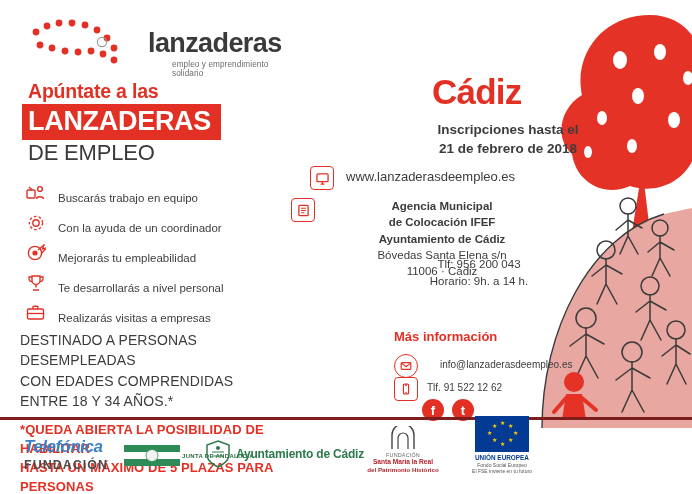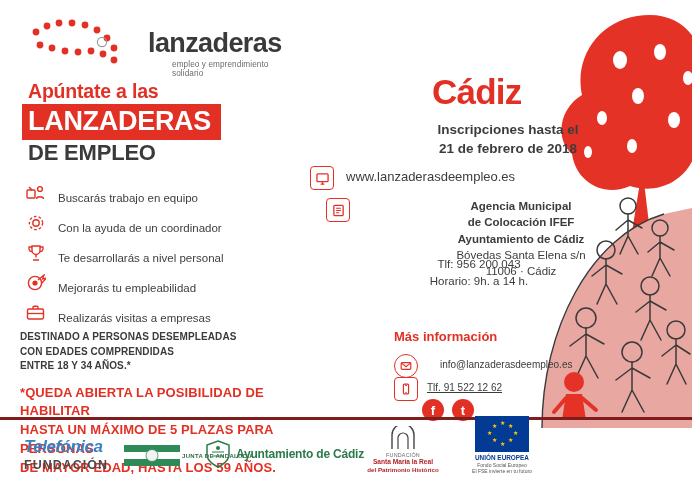--- a/index.html
+++ b/index.html
@@ -73,21 +73,21 @@
     font-weight: bold;
     padding: 3px 10px 4px 6px;
     letter-spacing: -0.3px;
     line-height: 1.08;
   }
   .headline-3 {
     position: absolute;
     left: 28px;
     top: 140px;
     font-size: 22px;
-    font-weight: bold;
+    font-weight: normal;
     color: #3a3a3a;
     letter-spacing: -0.2px;
   }
 
   .bullets {
     position: absolute;
     left: 26px;
     top: 176px;
     width: 290px;
   }
@@ -112,22 +112,22 @@
     padding-left: 6px;
   }
 
   .fineprint {
     position: absolute;
     left: 20px;
     top: 330px;
     width: 280px;
   }
   .fine-bold {
-    font-size: 10px;
-    font-weight: bold;
+    font-size: 14px;
+    font-weight: normal;
     color: #3b3b3b;
     line-height: 1.45;
     letter-spacing: 0.1px;
   }
   .fine-note {
     margin-top: 10px;
     font-size: 13px;
     font-weight: bold;
     color: #e23124;
     line-height: 1.45;
@@ -294,23 +294,22 @@
     top: 166px;
   }
   .web-link {
     font-size: 13px;
     color: #3c3c3c;
     padding-left: 12px;
     padding-top: 3px;
     text-decoration: none;
   }
   .addr-row {
-    left: 326px;
+    left: 291px;
     top: 198px;
-    gap: 44px;
   }
   .addr-block {
     padding-left: 12px;
     width: 230px;
     text-align: center;
     font-size: 11.5px;
     color: #3c3c3c;
     line-height: 1.42;
   }
   .addr-block .bold {
@@ -348,21 +347,20 @@
   }
   .tel-row {
     left: 394px;
     top: 377px;
   }
   .tel-txt {
     font-size: 10px;
     color: #3c3c3c;
     padding-left: 9px;
     padding-top: 5px;
-    text-decoration: underline;
   }
   .social {
     position: absolute;
     left: 422px;
     top: 399px;
     display: flex;
     gap: 8px;
   }
   .soc-btn {
     width: 22px;
@@ -493,36 +491,36 @@
         <svg width="20" height="18" viewBox="0 0 20 18">
             <circle cx="10" cy="9" r="3.2" fill="none" stroke="#e23124" stroke-width="1.4"></circle>
             <circle cx="10" cy="9" r="6.6" fill="none" stroke="#e23124" stroke-width="1.4" stroke-dasharray="2.6 2.2"></circle>
           </svg>
       </span>
       <span class="bullet-label">Con la ayuda de un coordinador</span>
     </div>
     <div class="bullet-row">
       <span class="bullet-ico">
         <svg width="20" height="18" viewBox="0 0 20 18">
+            <circle cx="9" cy="9" r="6.6" fill="none" stroke="#e23124" stroke-width="1.4"></circle>
+            <circle cx="9" cy="9" r="2.6" fill="#e23124"></circle>
+            <path d="M12 6 l6 -5 -1.4 4 4 -1.2 -5 5.4" fill="none" stroke="#e23124" stroke-width="1.3"></path>
+          </svg>
+      </span>
+      <span class="bullet-label">Mejorarás tu empleabilidad</span>
+    </div>
+    <div class="bullet-row">
+      <span class="bullet-ico">
+        <svg width="20" height="18" viewBox="0 0 20 18">
             <path d="M6 2 h8 v4.5 a4 4 0 0 1 -8 0 Z" fill="none" stroke="#e23124" stroke-width="1.4"></path>
             <path d="M6 3 h-3 v2.2 a3 3 0 0 0 3 2.4 M14 3 h3 v2.2 a3 3 0 0 1 -3 2.4" fill="none" stroke="#e23124" stroke-width="1.3"></path>
             <path d="M10 10.5 v3 M7 16 h6" fill="none" stroke="#e23124" stroke-width="1.4"></path>
           </svg>
       </span>
       <span class="bullet-label">Te desarrollarás a nivel personal</span>
-    </div>
-    <div class="bullet-row">
-      <span class="bullet-ico">
-        <svg width="20" height="18" viewBox="0 0 20 18">
-            <circle cx="9" cy="9" r="6.6" fill="none" stroke="#e23124" stroke-width="1.4"></circle>
-            <circle cx="9" cy="9" r="2.6" fill="#e23124"></circle>
-            <path d="M12 6 l6 -5 -1.4 4 4 -1.2 -5 5.4" fill="none" stroke="#e23124" stroke-width="1.3"></path>
-          </svg>
-      </span>
-      <span class="bullet-label">Mejorarás tu empleabilidad</span>
     </div>
     <div class="bullet-row">
       <span class="bullet-ico">
         <svg width="20" height="18" viewBox="0 0 20 18">
             <rect x="1.5" y="5" width="16" height="10" rx="1.4" fill="none" stroke="#e23124" stroke-width="1.4"></rect>
             <path d="M7 5 V3.2 a1 1 0 0 1 1 -1 h3 a1 1 0 0 1 1 1 V5" fill="none" stroke="#e23124" stroke-width="1.4"></path>
             <path d="M1.5 9.5 h16" stroke="#e23124" stroke-width="1.3"></path>
           </svg>
       </span>
       <span class="bullet-label">Realizarás visitas a empresas</span>

